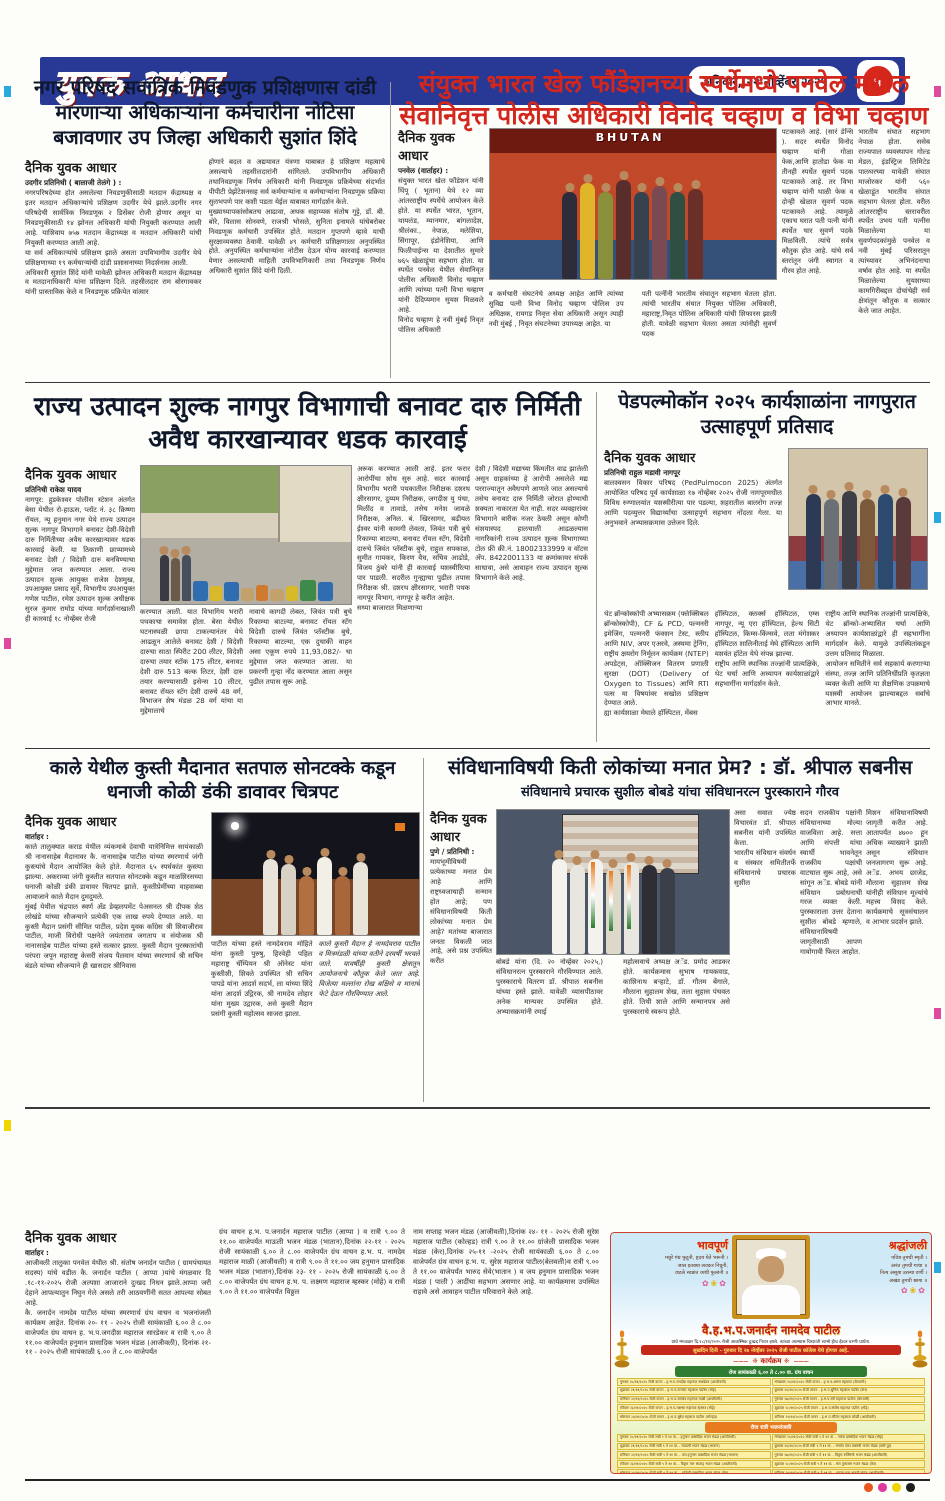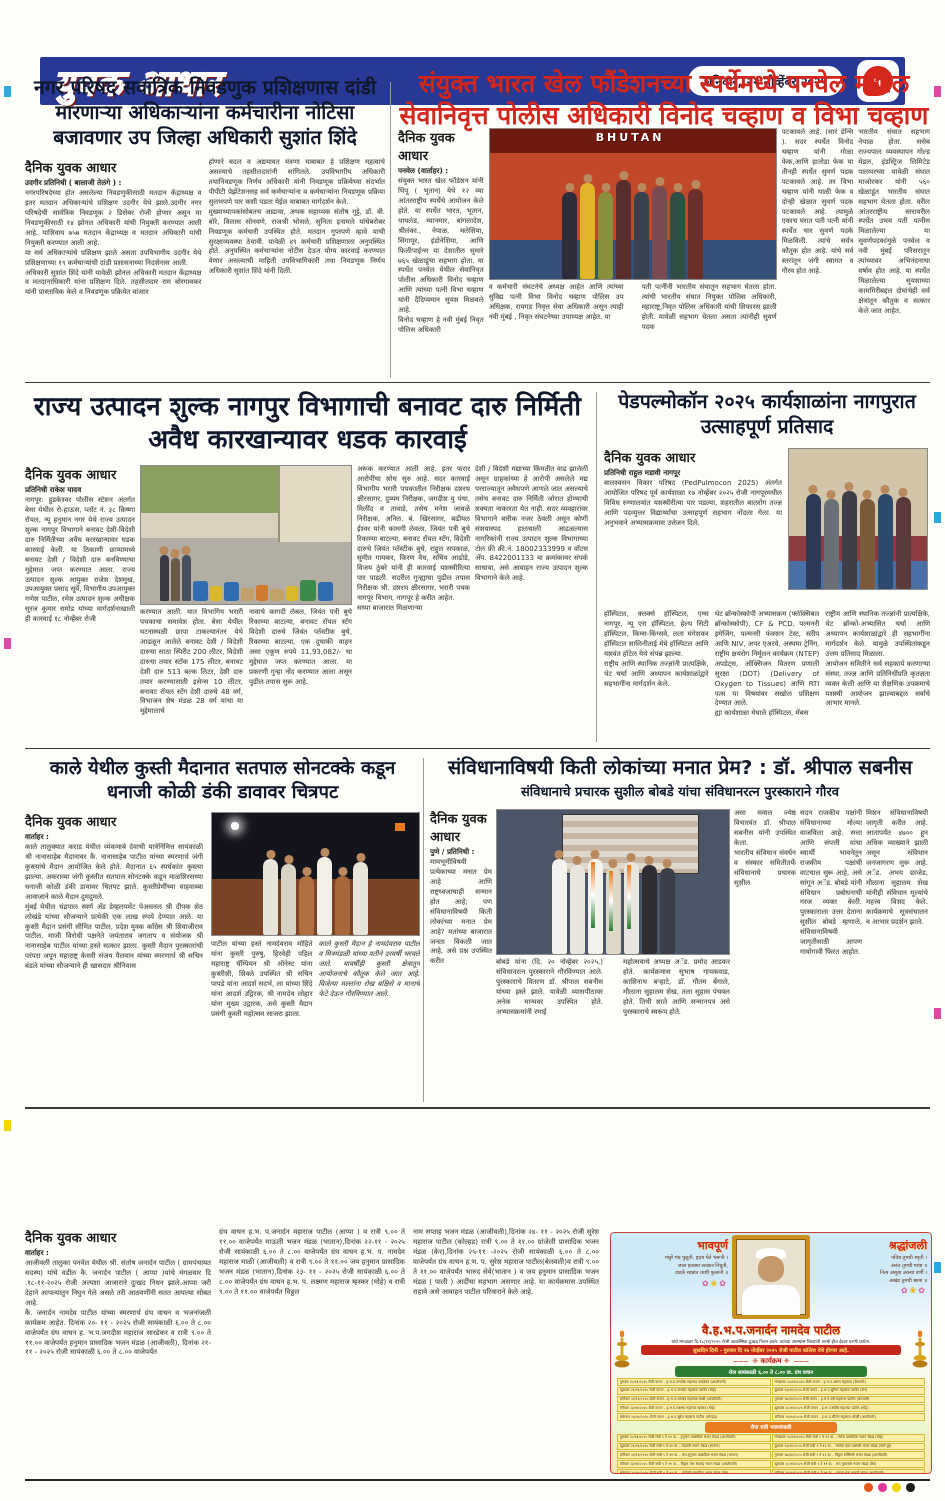--- a/index.html
+++ b/index.html
@@ -153,21 +153,21 @@
           <span class="banner-txt">BHUTAN</span>
           <div class="person" style="background:#2c2c3a"></div>
           <div class="person" style="background:#e0b52a; height:64%"></div>
           <div class="person" style="background:#8a8f3c"></div>
           <div class="person" style="background:#5a2d2d; height:66%"></div>
           <div class="person" style="background:#37424f"></div>
           <div class="person" style="background:#7a4a52; height:62%"></div>
           <div class="person" style="background:#2f4f43"></div>
           <div class="person" style="background:#6a2f28; height:60%"></div>
         </div>
-        <div class="row" style="gap:18px; margin-top:3px;">
+        <div class="row" style="gap:18px; margin-top:10px;">
           <div class="body-col" style="flex:1; height:92px;">व कर्मचारी संघटनेचे अध्यक्ष आहेत आणि त्यांच्या सुविद्य पत्नी विभा विनोद चव्हाण पोलिस उप अधिक्षक, रायगड निवृत्त सेवा अधिकारी असून त्याही नवी मुंबई , निवृत संघटनेच्या उपाध्यक्ष आहेत. या</div>
           <div class="body-col" style="flex:1; height:92px;">पती पत्नींनी भारतीय संघातून सहभाग घेतला होता. त्यांची भारतीय संघात नियुक्त पोलिस अधिकारी, महाराष्ट्र,निवृत पोलिस अधिकारी यांची शिफारस झाली होती. यावेळी सहभाग घेतला असता त्यांनीही सुवर्ण पदक</div>
         </div>
       </div>
       <div class="body-col" style="width:72px; height:248px;">पटकावले आहे. (सारं डेन्सि ). सदर स्पर्धेत विनोद चव्हाण यांनी गोळा फेक,आणि हातोडा फेक या तीनही स्पर्धेत सुवर्ण पदक पटकावले आहे. तर विभा चव्हाण यांनी थाळी फेक व दोन्ही खेळात सुवर्ण पदक पटकावले आहे. त्यामुळे एकाच घरात पती पत्नी यांनी स्पर्धेत चार सुवर्ण पदके मिळविली. त्यांचे सर्वत्र कौतुक होत आहे. यांचे सर्व स्तरांतून जंगी स्वागत व गौरव होत आहे.</div>
       <div class="body-col" style="width:72px; height:248px;">भारतीय संघात सहभाग नेपाळ होता. ससेब राज्यपाल व्यवस्थापन गोल्ड मेडल, इंडस्ट्रिज लिमिटेड पालघरच्या यावेळी संघात माजोरकर यांनी ५६० खेळाडूंत भारतीय संघात सहभाग घेतला होता. वरील आंतरराष्ट्रीय स्तरावरील स्पर्धेत उभय पती पत्नीस मिळालेल्या या सुवर्णपदकांमुळे पनवेल व नवी मुंबई परिसरातून त्यांच्यावर अभिनंदनाचा वर्षाव होत आहे. या स्पर्धेत मिळालेल्या सुयशाच्या कामगिरीबद्दल दोघांचेही सर्व क्षेत्रांतून कौतुक व सत्कार केले जात आहेत.</div>
     </div>
   </article>
 
   <div class="hrule" style="left:25px; top:382px; width:905px;"></div>
@@ -219,24 +219,24 @@
       <div class="photo ph-work" style="width:140px; height:142px;">
         <div class="person" style="background:#2c3a55; height:68%"></div>
         <div class="person" style="background:#6b6f76; height:64%"></div>
         <div class="person" style="background:#3e3e46; height:70%"></div>
         <div class="person" style="background:#7a5a3a; height:64%"></div>
         <div class="person" style="background:#2c4a6e; height:68%"></div>
         <div class="person" style="background:#5a3a3a; height:66%"></div>
       </div>
     </div>
     <div class="row" style="gap:6px; margin-top:5px;">
+      <div class="body-col" style="flex:1; height:142px;">थेट ब्रॉन्कोस्कोपी अभ्यासक्रम (फ्लेक्सिबल ब्रॉन्कोस्कोपी), CF &amp; PCD, पल्मनरी इमेजिंग, पल्मनरी फंक्शन टेस्ट, स्लीप आणि NIV, अपर एअरवे, अस्थमा ट्रेनिंग, राष्ट्रीय क्षयरोग निर्मूलन कार्यक्रम (NTEP) अपडेट्स, ऑक्सिजन वितरण प्रणाली सुरक्षा (DOT) (Delivery of Oxygen to Tissues) आणि RTI पत्स या विषयांवर सखोल प्रशिक्षण देण्यात आले.
+ह्या कार्यशाळा मेघाले हॉस्पिटल, मेंबस</div>
       <div class="body-col" style="flex:1; height:142px;">हॉस्पिटल, क्लर्क्स हॉस्पिटल, एम्स नागपूर, न्यू एरा हॉस्पिटल, हेल्थ सिटी हॉस्पिटल, किम्स-किंग्सवे, लता मंगेशकर हॉस्पिटल शालिनीताई मेघे हॉस्पिटल आणि यशवंत हॉटेल येथे संपन्न झाल्या.
 राष्ट्रीय आणि स्थानिक तज्ज्ञांनी प्रात्यक्षिके, थेट चर्चा आणि अध्यापन कार्यशाळांद्वारे सहभागींना मार्गदर्शन केले.</div>
-      <div class="body-col" style="flex:1; height:142px;">थेट ब्रॉन्कोस्कोपी अभ्यासक्रम (फ्लेक्सिबल ब्रॉन्कोस्कोपी), CF &amp; PCD, पल्मनरी इमेजिंग, पल्मनरी फंक्शन टेस्ट, स्लीप आणि NIV, अपर एअरवे, अस्थमा ट्रेनिंग, राष्ट्रीय क्षयरोग निर्मूलन कार्यक्रम (NTEP) अपडेट्स, ऑक्सिजन वितरण प्रणाली सुरक्षा (DOT) (Delivery of Oxygen to Tissues) आणि RTI पत्स या विषयांवर सखोल प्रशिक्षण देण्यात आले.
-ह्या कार्यशाळा मेघाले हॉस्पिटल, मेंबस</div>
       <div class="body-col" style="flex:1; height:142px;">राष्ट्रीय आणि स्थानिक तज्ज्ञांनी प्रात्यक्षिके, थेट ब्रॉन्को-अभ्यासित चर्चा आणि अध्यापन कार्यशाळांद्वारे ही सहभागींना मार्गदर्शन केले. यामुळे उपस्थितांकडून उत्तम प्रतिसाद मिळाला.
 आयोजन समितीने सर्व सहकार्य करणाऱ्या संस्था, तज्ज्ञ आणि प्रतिनिधींप्रति कृतज्ञता व्यक्त केली आणि या शैक्षणिक उपक्रमाचे यशस्वी आयोजन झाल्याबद्दल सर्वांचे आभार मानले.</div>
     </div>
   </article>
 
   <div class="hrule" style="left:25px; top:748px; width:905px;"></div>
 
   <article style="left:25px; top:756px; width:395px; height:348px;">
     <h2 class="hl" style="font-size:18.5px; height:52px;">काले येथील कुस्ती मैदानात सतपाल सोनटक्के कडून धनाजी कोळी डंकी डावावर चित्रपट</h2>
     <div class="row" style="gap:8px; margin-top:4px;">

